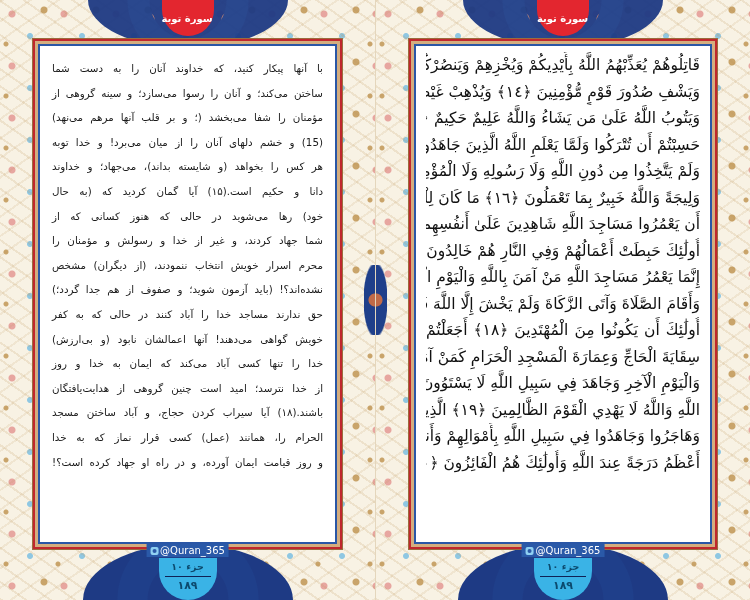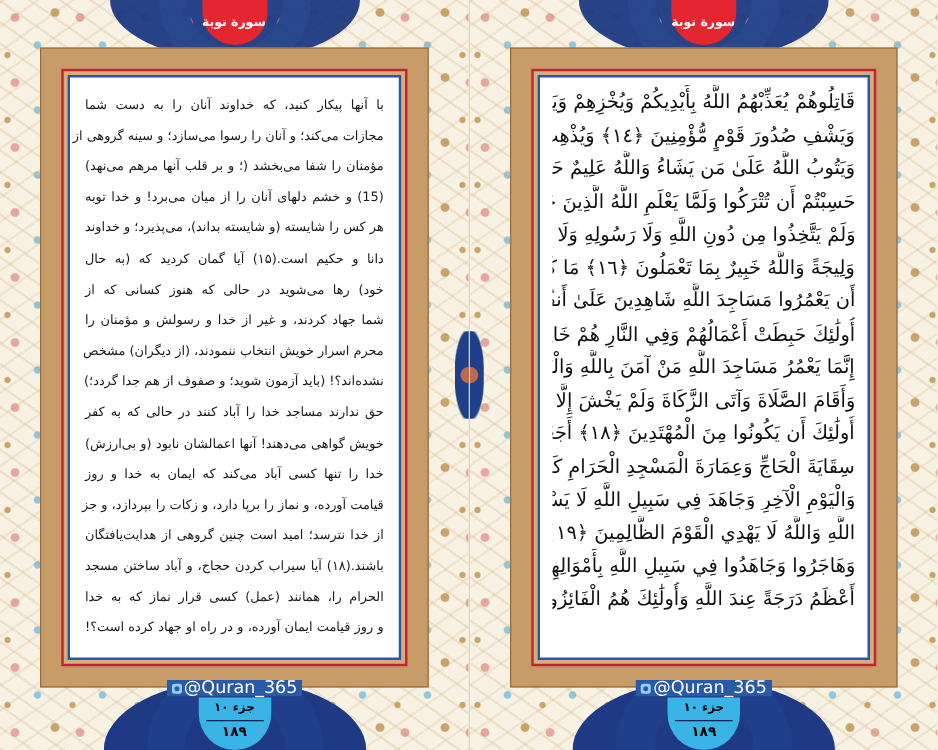--- a/index.html
+++ b/index.html
@@ -61,21 +61,21 @@
       z-index: 3;
     }
 
     
     .frame {
       position: absolute;
       left: 32px; right: 32px;
       top: 38px; bottom: 50px;
       background: #c79c69;
       border: 1px solid #9b6d3e;
-      padding: 16px;
+      padding: 0;
       z-index: 2;
     }
     .frame-inner {
       width: 100%; height: 100%;
       border: 2px solid #c0272d;
       background: #d4ad7e;
       padding: 3px;
     }
     .text-box {
       width: 100%; height: 100%;
@@ -120,21 +120,21 @@
         radial-gradient(circle at 75% 60%, #d88a6a 0 7px, transparent 8px),
         #1e3a84;
       z-index: 1;
     }
     .handle-tag {
       position: absolute;
       left: 50%; transform: translateX(-50%);
       bottom: 43px;
       background: #2a59a8;
       color: #fff;
-      font-size: 14px;
+      font-size: 10px;
       padding: 0 4px;
       height: 13px; line-height: 13px;
       z-index: 4;
       white-space: nowrap;
       display: flex; align-items: center; gap: 2px;
     }
     .tg-icon {
       display: inline-block; width: 8px; height: 8px;
       background: #8fd0f2; border-radius: 2px;
       position: relative;
@@ -144,21 +144,21 @@
       width: 4px; height: 4px; background: #2a59a8; border-radius: 50%;
     }
     .page-badge {
       position: absolute;
       left: 50%; transform: translateX(-50%);
       bottom: 0;
       width: 58px; height: 42px;
       background: #3ab3e6;
       border-radius: 0 0 29px 29px;
       z-index: 3;
-      color: #000000;
+      color: #0c4a6e;
       text-align: center;
       font-weight: bold;
     }
     .juz-label { font-size: 9.5px; line-height: 15px; padding-top: 1px; direction: rtl; }
     .badge-divider { width: 46px; height: 1px; background: #0f2255; margin: 2px auto 1px; }
     .page-number { font-size: 11px; line-height: 16px; }
 
     .side-ornament {
       position: absolute;
       top: 50%; transform: translateY(-50%);
@@ -178,33 +178,32 @@
     <div class="medallion"></div>
     <div class="sura-badge">
       <span>سورة توبة</span>
     </div>
     <div class="side-ornament" style="right:-11px;"></div>
 
     <div class="frame">
       <div class="frame-inner">
         <div class="text-box translation">
           <span class="line">با آنها پیکار کنید، که خداوند آنان را به دست شما</span>
-          <span class="line">مجازات می‌کند؛ و آنان را رسوا می‌سازد؛ و سینه گروهی از</span>
+          <span class="line">ساختن می‌کند؛ و آنان را رسوا می‌سازد؛ و سینه گروهی از</span>
           <span class="line">مؤمنان را شفا می‌بخشد (؛ و بر قلب آنها مرهم می‌نهد)</span>
           <span class="line">(15) و خشم دلهای آنان را از میان می‌برد! و خدا توبه</span>
-          <span class="line">هر کس را شایسته (و شایسته بداند)، می‌پذیرد؛ و خداوند</span>
+          <span class="line">هر کس را بخواهد (و شایسته بداند)، می‌جهاد؛ و خداوند</span>
           <span class="line">دانا و حکیم است.(۱۵) آیا گمان کردید که (به حال</span>
           <span class="line">خود) رها می‌شوید در حالی که هنوز کسانی که از</span>
           <span class="line">شما جهاد کردند، و غیر از خدا و رسولش و مؤمنان را</span>
           <span class="line">محرم اسرار خویش انتخاب ننمودند، (از دیگران) مشخص</span>
           <span class="line">نشده‌اند؟! (باید آزمون شوید؛ و صفوف از هم جدا گردد؛)</span>
           <span class="line">حق ندارند مساجد خدا را آباد کنند در حالی که به کفر</span>
           <span class="line">خویش گواهی می‌دهند! آنها اعمالشان نابود (و بی‌ارزش)</span>
           <span class="line">خدا را تنها کسی آباد می‌کند که ایمان به خدا و روز</span>
-          <span class="line">قیامت آورده، و نماز را برپا دارد، و زکات را بپردازد، و جز</span>
           <span class="line">از خدا نترسد؛ امید است چنین گروهی از هدایت‌یافتگان</span>
           <span class="line">باشند.(۱۸) آیا سیراب کردن حجاج، و آباد ساختن مسجد</span>
           <span class="line">الحرام را، همانند (عمل) کسی قرار نماز که به خدا</span>
           <span class="line">و روز قیامت ایمان آورده، و در راه او جهاد کرده است؟!</span>
 
         </div>
       </div>
     </div>
 
     <div class="bottom-medallion"></div>

